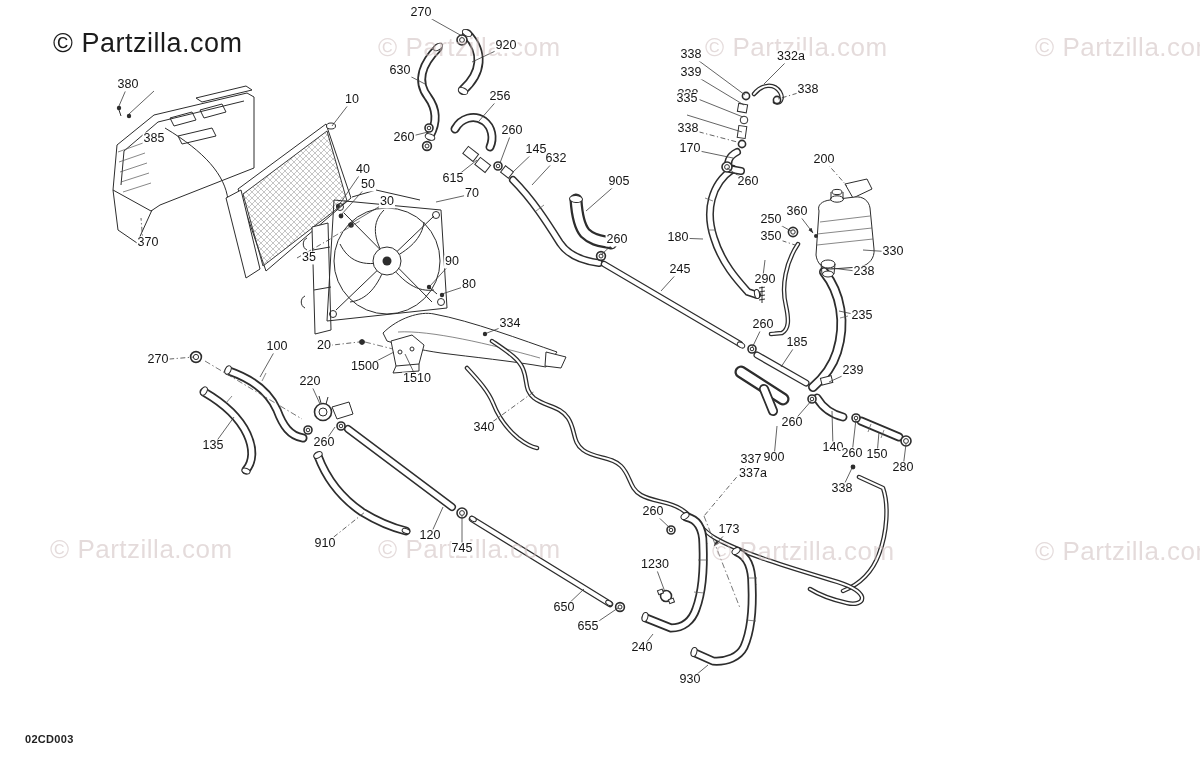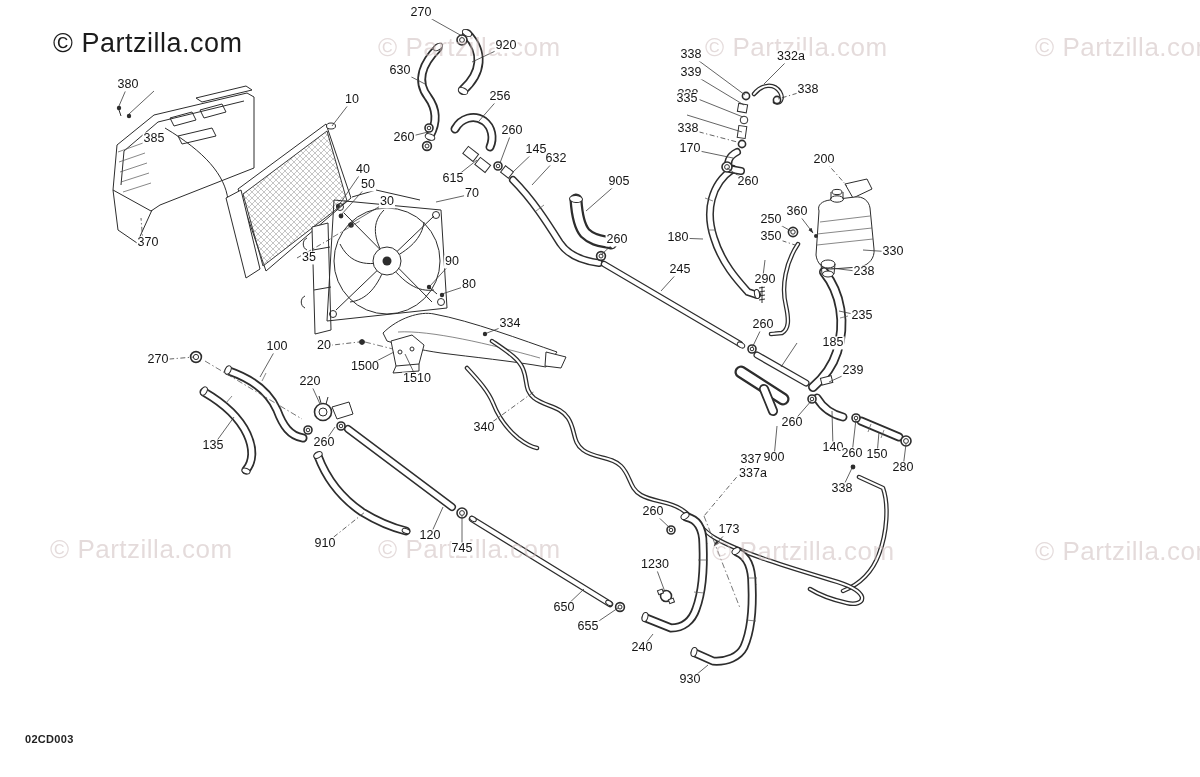--- a/index.html
+++ b/index.html
@@ -430,21 +430,21 @@
       <span class="co" style="left: 680px; top: 270px;">245</span>
       <span class="co" style="left: 678px; top: 238px;">180</span>
       <span class="co" style="left: 797px; top: 212px;">360</span>
       <span class="co" style="left: 771px; top: 220px;">250</span>
       <span class="co" style="left: 771px; top: 237px;">350</span>
       <span class="co" style="left: 893px; top: 252px;">330</span>
       <span class="co" style="left: 765px; top: 264px; margin-top: 16px;">290</span>
       <span class="co" style="left: 864px; top: 272px;">238</span>
       <span class="co" style="left: 862px; top: 316px;">235</span>
       <span class="co" style="left: 763px; top: 325px;">260</span>
-      <span class="co" style="left: 797px; top: 343px; margin-left: 36px;">185</span>
+      <span class="co" style="left: 797px; top: 343px;">185</span>
       <span class="co" style="left: 853px; top: 371px;">239</span>
       <span class="co" style="left: 510px; top: 324px;">334</span>
       <span class="co" style="left: 158px; top: 360px;">270</span>
       <span class="co" style="left: 277px; top: 347px;">100</span>
       <span class="co" style="left: 324px; top: 346px;">20</span>
       <span class="co" style="left: 365px; top: 367px;">1500</span>
       <span class="co" style="left: 417px; top: 379px;">1510</span>
       <span class="co" style="left: 310px; top: 382px;">220</span>
       <span class="co" style="left: 484px; top: 428px;">340</span>
       <span class="co" style="left: 213px; top: 446px;">135</span>

